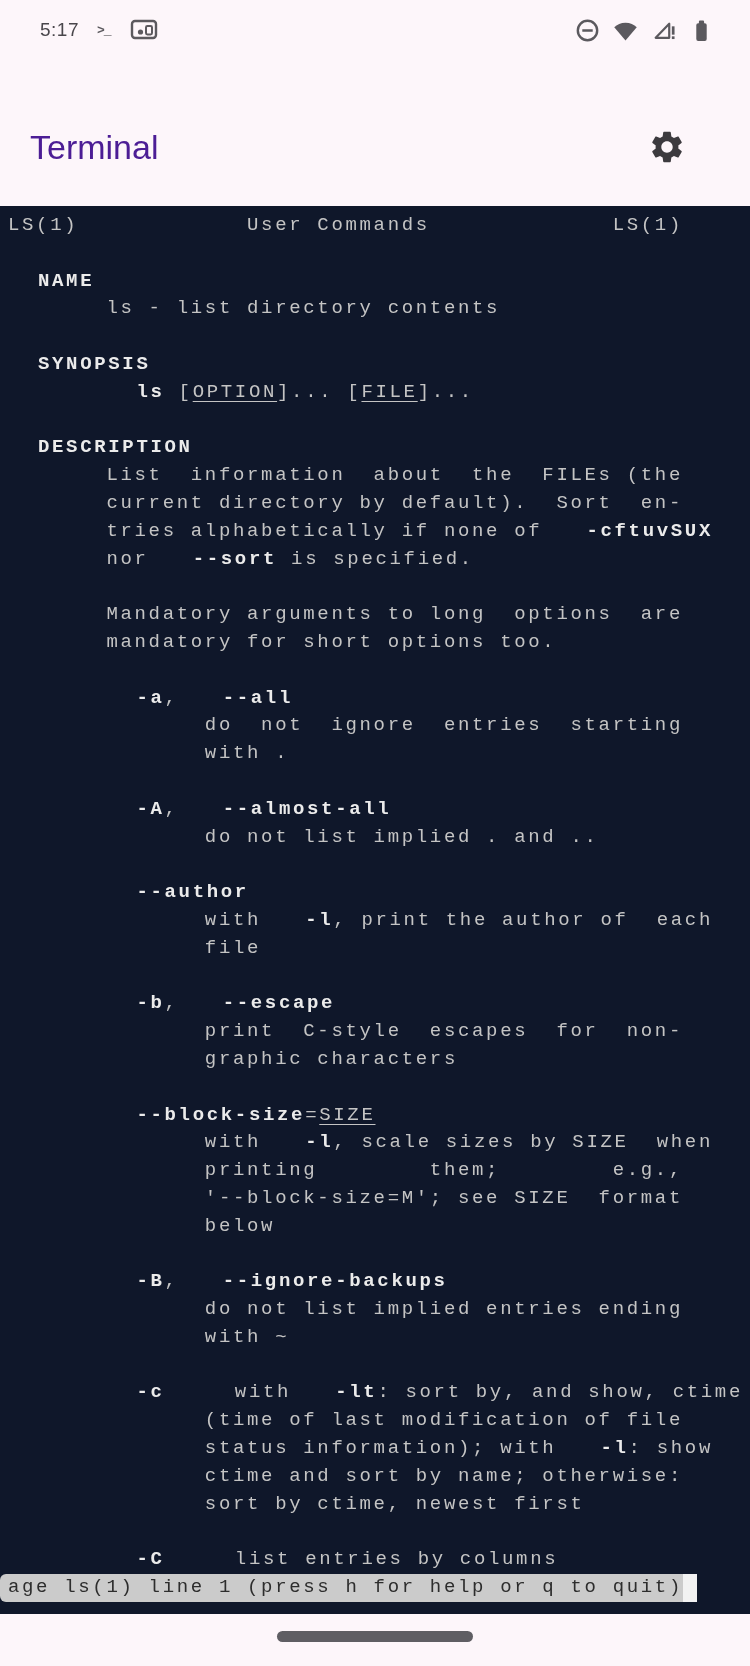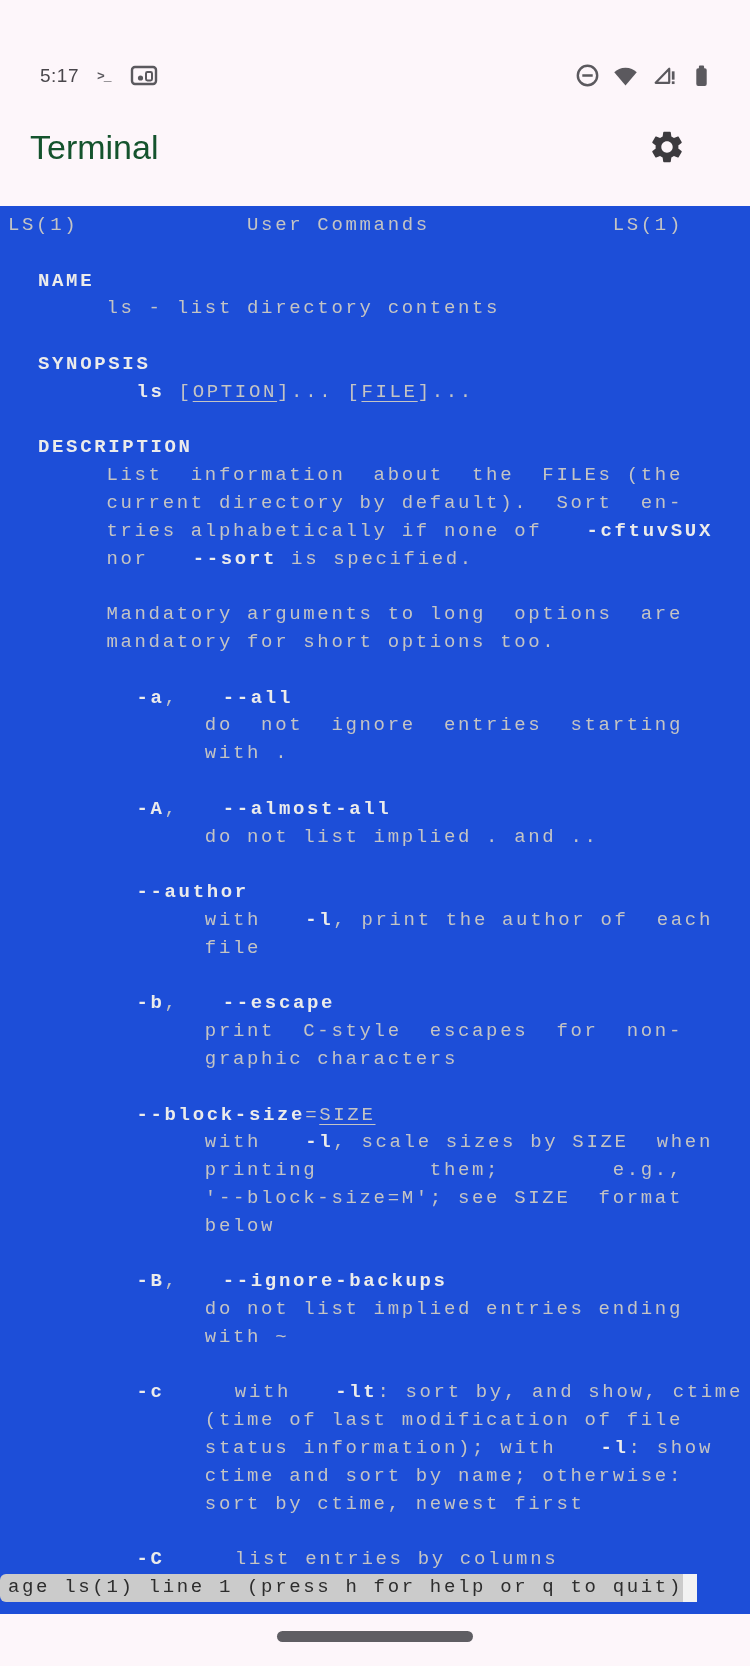--- a/index.html
+++ b/index.html
@@ -5,44 +5,44 @@
   html,body { margin:0; padding:0; background:#e8e8e8; }
   .screen {
     position:relative; width:750px; height:1666px; margin:0 auto;
     background:#fdf6fa; overflow:hidden;
     font-family:"Liberation Sans", sans-serif;
   }
 
   
   .statusbar {
     height:88px; box-sizing:border-box;
-    display:flex; align-items:flex-end; justify-content:space-between;
+    display:flex; align-items:flex-start; justify-content:space-between;
     padding:18px 36px 0 40px; color:#504d52;
   }
   .sb-left { display:flex; align-items:center; gap:18px; }
   .clock { font-size:19px; letter-spacing:0.5px; color:#49464b; }
   .prompt-ico {
     font-family:"Liberation Mono", monospace; font-size:13px; font-weight:bold;
     color:#5b595e; letter-spacing:-1px;
   }
   .sb-right { display:flex; align-items:center; gap:13px; }
   .sb-right svg, .sb-left svg { display:block; }
 
   
   .appheader {
     height:118px; box-sizing:border-box;
     display:flex; align-items:center; justify-content:space-between;
     padding:0 64px 0 30px;
   }
-  .app-title { margin:0; font-size:34px; font-weight:400; color:#14532d; }
+  .app-title { margin:0; font-size:34px; font-weight:400; color:#4c1d95; }
   .gear-btn { background:none; border:none; padding:0; cursor:pointer; line-height:0; }
 
   
   .terminal {
-    height:1408px; background:#1d4ed8; overflow:hidden; position:relative;
+    height:1408px; background:#0f172a; overflow:hidden; position:relative;
     font-family:"Liberation Mono", monospace;
     font-size:19px; letter-spacing:2.66px; color:#c4c4c4;
   }
   #term { margin:0; padding:6px 0 0 8px; white-space:pre; font:inherit; letter-spacing:inherit; }
   .tline { height:27.8px; line-height:27.8px; white-space:pre; }
   .tline .b { font-weight:bold; color:#ebebeb;margin-left:30px; }
   .tline .u { text-decoration:underline; text-underline-offset:4px;text-align:center; }
   .statusline {
     height:27.8px; line-height:27.8px; width:697px; box-sizing:border-box;
     background:#cbcbcb; color:#2d2d2d; padding-left:8px;

